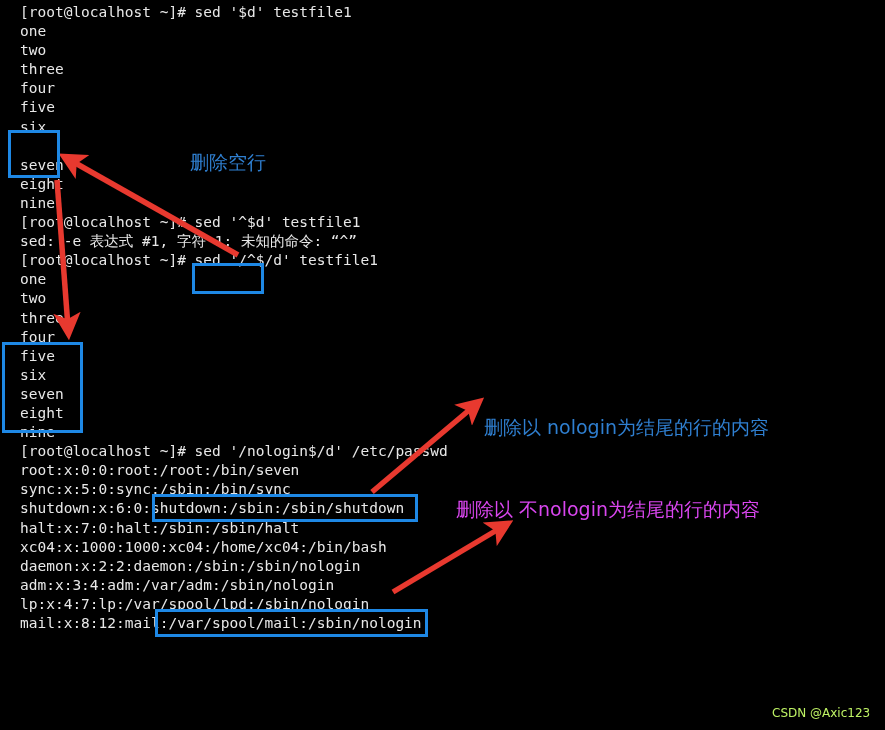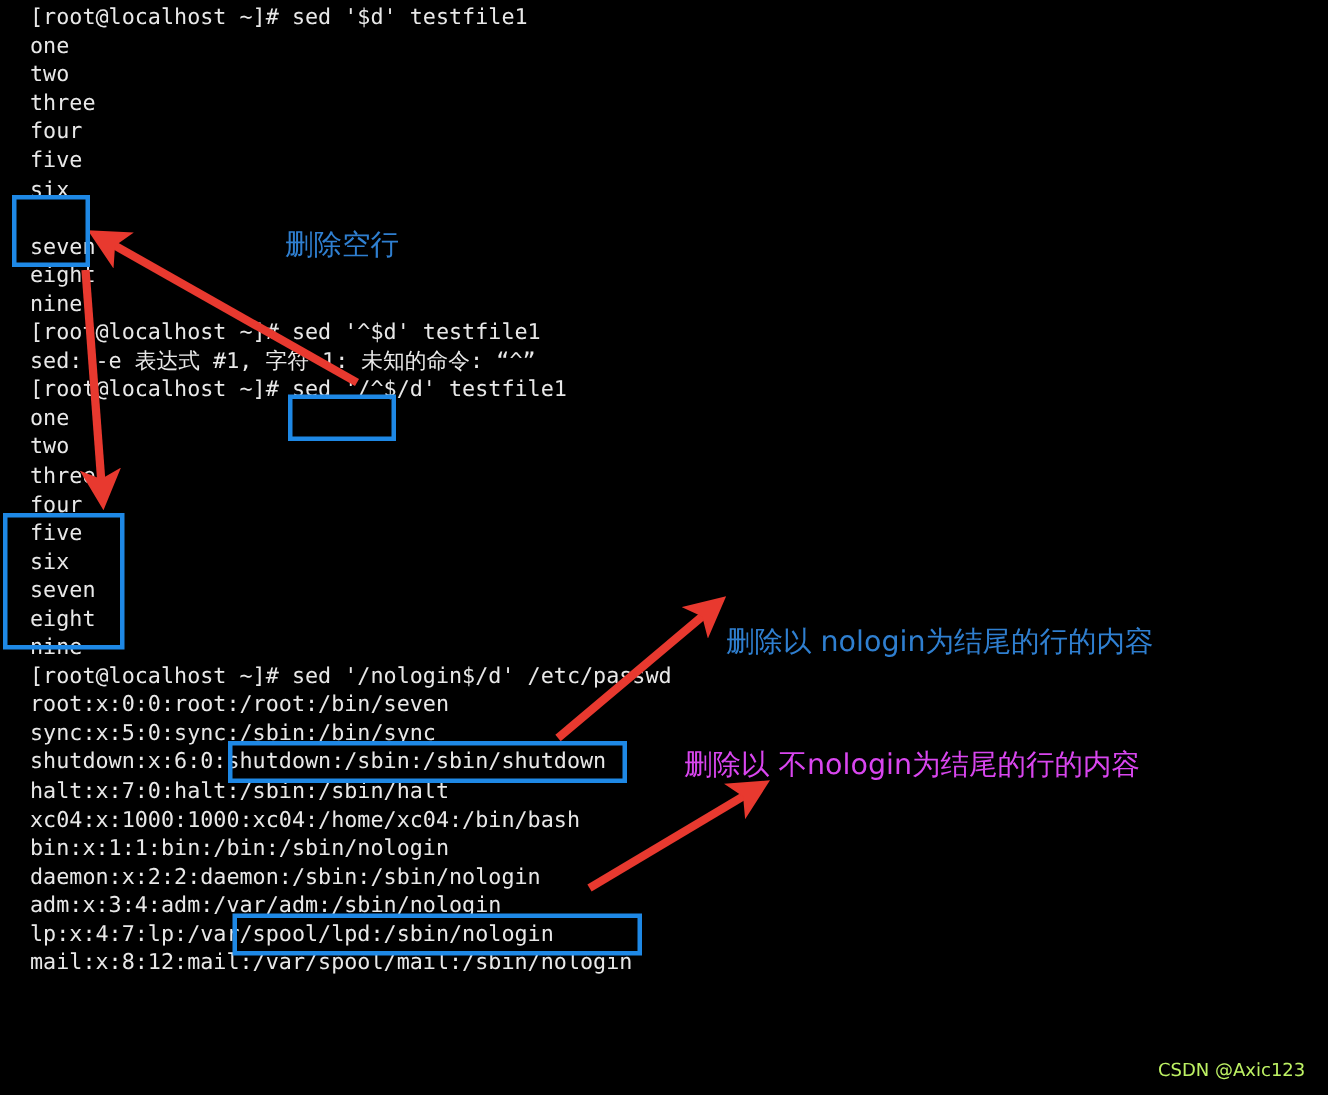--- a/index.html
+++ b/index.html
@@ -103,21 +103,20 @@
       <div class="tline">six</div>
       <div class="tline">seven</div>
       <div class="tline">eight</div>
       <div class="tline">nine</div>
       <div class="tline">[root@localhost ~]# sed '/nologin$/d' /etc/passwd</div>
       <div class="tline">root:x:0:0:root:/root:/bin/seven</div>
       <div class="tline">sync:x:5:0:sync:/sbin:/bin/sync</div>
       <div class="tline">shutdown:x:6:0:shutdown:/sbin:/sbin/shutdown</div>
       <div class="tline">halt:x:7:0:halt:/sbin:/sbin/halt</div>
       <div class="tline">xc04:x:1000:1000:xc04:/home/xc04:/bin/bash</div>
-      <div class="tline">bin:x:1:1:bin:/bin:/sbin/nologin</div>
       <div class="tline">daemon:x:2:2:daemon:/sbin:/sbin/nologin</div>
       <div class="tline">adm:x:3:4:adm:/var/adm:/sbin/nologin</div>
       <div class="tline">lp:x:4:7:lp:/var/spool/lpd:/sbin/nologin</div>
       <div class="tline">mail:x:8:12:mail:/var/spool/mail:/sbin/nologin</div>
     </div>
 
   <div id="overlay">
 
     <svg class="arrows" viewBox="0 0 885 730" xmlns="http://www.w3.org/2000/svg">
       <defs>

